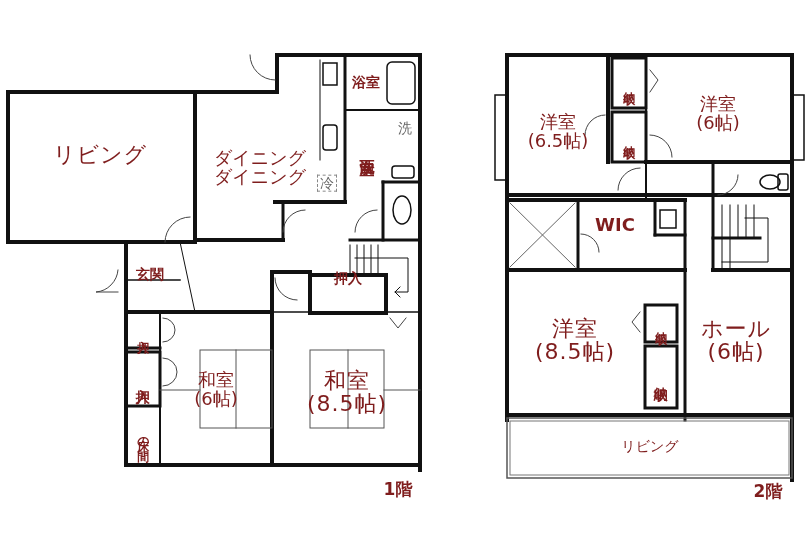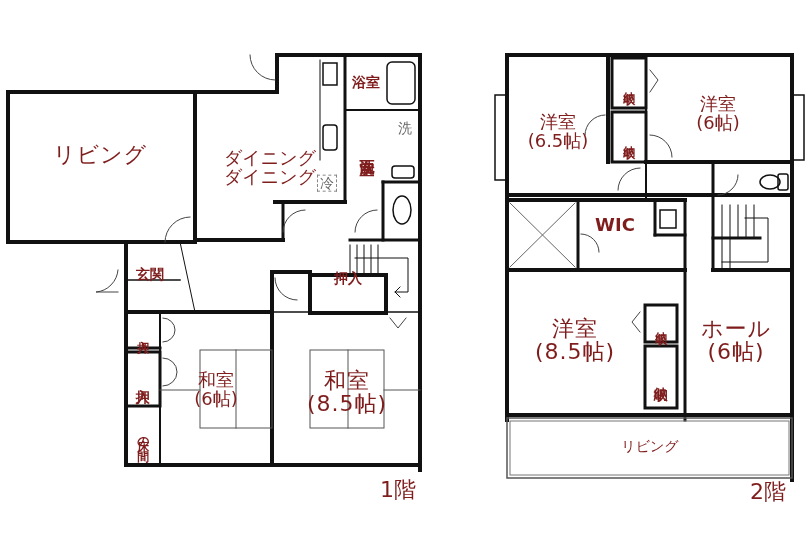--- a/index.html
+++ b/index.html
@@ -5,21 +5,21 @@
   html, body { margin:0; padding:0; background:#ffffff; }
   body { width:810px; height:540px; position:relative; overflow:hidden;
          font-family:"DejaVu Sans", "Liberation Sans", sans-serif; }
   svg { position:absolute; left:0; top:0; }
   .lbl { position:absolute; color:#7f1d1d; text-align:center; white-space:nowrap;
          line-height:1.05; transform:translate(-50%,-50%); }
   .big { font-size:22px; letter-spacing:1px; }
   .med { font-size:18px; }
   .sml { font-size:14px; }
   .vert { writing-mode:vertical-rl; text-orientation:upright; font-size:12px; font-weight:bold; letter-spacing:-1px; }
-  .floor { font-size:22px; font-weight:normal; }
+  .floor { font-size:17px; font-weight:bold; }
 </style>
 </head>
 <body>
 
 <svg width="810" height="540" viewBox="0 0 810 540">
   <g fill="none" stroke="#111" stroke-linecap="square">
 
     <rect x="8" y="92" width="187" height="150" stroke-width="4"></rect>
 
     <polyline points="195,92 277,92 277,55 345,55" stroke-width="4"></polyline>
@@ -149,21 +149,21 @@
       <path d="M718,195 A20,20 0 0 0 738,175"></path>
       <path d="M581,234 A18,18 0 0 1 599,252"></path>
       <path d="M640,312 L632,322 L640,332"></path>
     </g>
   </g>
 </svg>
 
 <div class="lbl big" style="left:100px;top:155px">
   <div>リビング</div>
 </div>
-<div class="lbl med" style="left:270px;top:168px">
+<div class="lbl med" style="left:260px;top:168px">
   <div>ダイニング</div>
   <div>ダイニング</div>
 </div>
 <div class="lbl sml" style="left:366px;top:82px;font-weight:bold">浴室</div>
 <div class="lbl" style="left:366px;top:148px;writing-mode:vertical-rl;text-orientation:upright;font-size:15px;font-weight:bold">洗面室</div>
 <div class="lbl sml" style="left:405px;top:128px;color:#666">洗</div>
 <div class="lbl sml" style="left:327px;top:183px;color:#666;border:1px dashed #888;padding:0 2px">冷</div>
 <div class="lbl sml" style="left:150px;top:274px;font-weight:bold">玄関</div>
 <div class="lbl sml" style="left:348px;top:278px;font-weight:bold">押入</div>
 <div class="lbl vert" style="left:143px;top:332px">押入</div>

